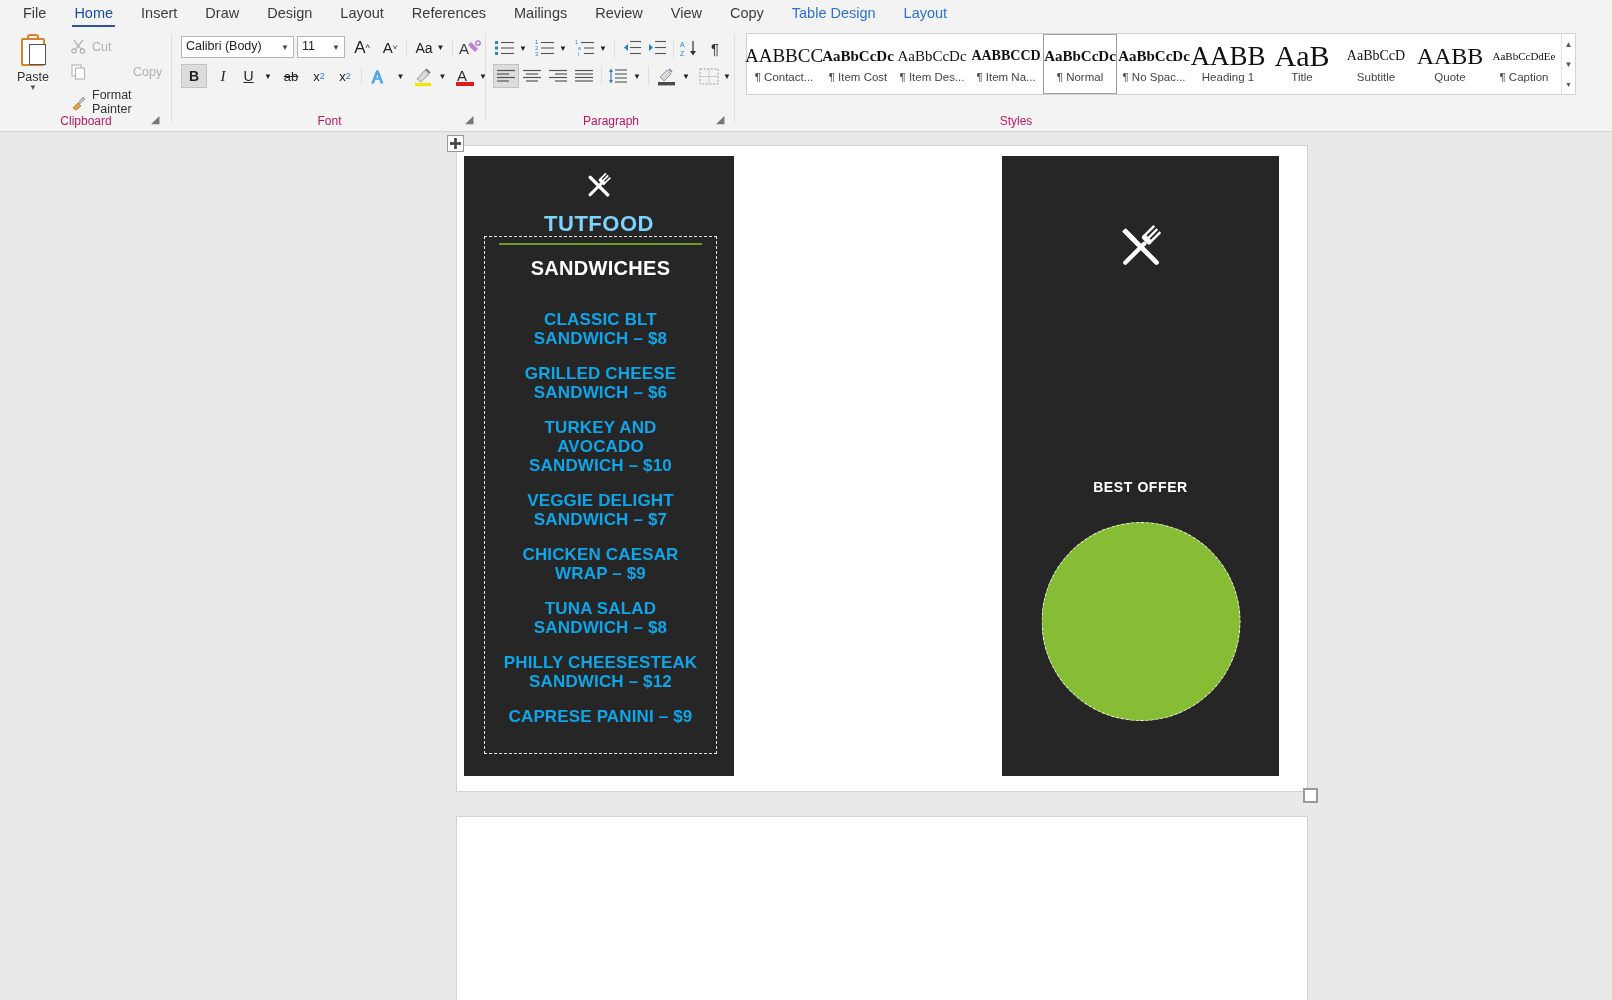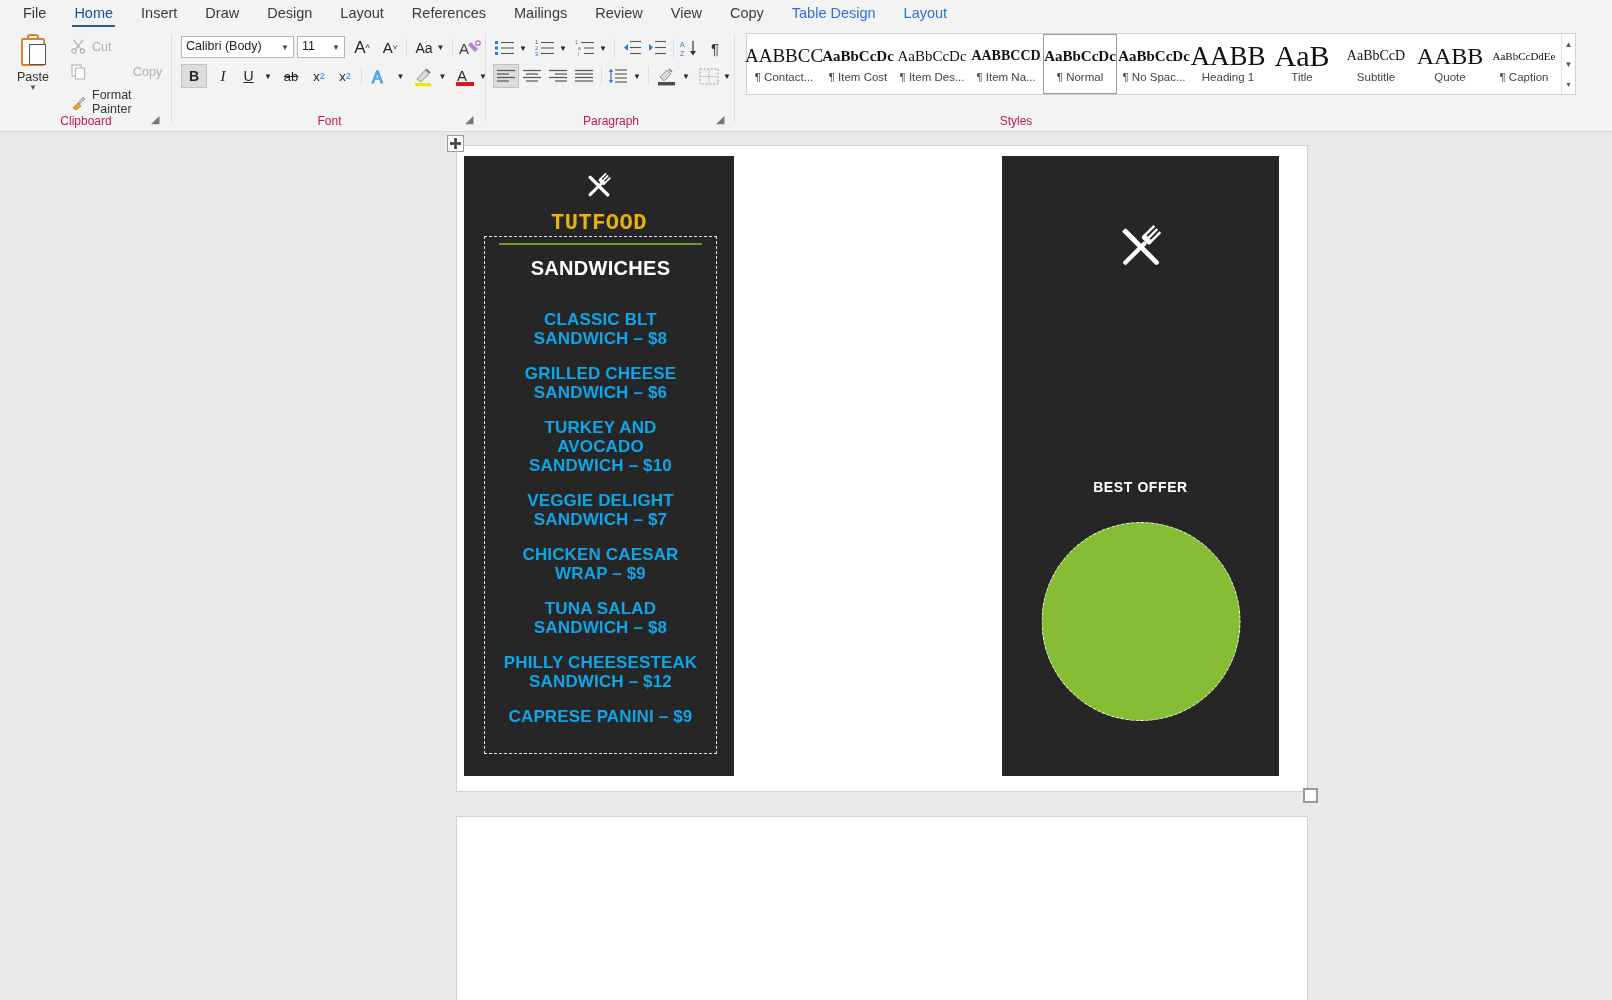--- a/index.html
+++ b/index.html
@@ -68,21 +68,21 @@
 
   .tbl-handle { position:absolute; left:-10px; top:-11px; width:17px; height:17px; border:1px solid #9a9a9a; background:#fff; display:flex; align-items:center; justify-content:center; cursor:move; }
   .tbl-resize { position:absolute; right:-11px; bottom:-12px; width:15px; height:15px; border:2px solid #9a9a9a; background:#fff; cursor:nwse-resize; }
 
   
   .panel { position:absolute; background:#262626; }
   #panel-left { left:7px; top:10px; width:270px; height:620px; }
   #panel-right { left:545px; top:10px; width:277px; height:620px; }
 
   .brand-ico { width:46px; margin:0 auto; padding-top:14px; }
-  .brand-title { text-align:center; color:#eab308; font-weight:bold; letter-spacing:0.5px; font-family:Liberation Mono, monospace; }
+  .brand-title { text-align:center; color:#7dd3fc; font-weight:bold; letter-spacing:0.5px; font-family:Liberation Sans, sans-serif; }
   #lbl-tutfood { font-size:22px; margin-top:5px; }
   #lbl-fotofood { font-size:21px; margin-top:18px; }
 
   .dashbox { position:absolute; left:20px; top:80px; right:17px; bottom:22px; border:1.5px dashed #e8e8e8; }
   .green-rule { height:2px; background:#6f9b22; margin:6px 14px 0 14px; }
   .section-title { text-align:center; color:#fff; font-size:20px; font-weight:bold; letter-spacing:0.3px; margin-top:12px; }
   .items { margin-top:30px; padding:0 14px; }
   .item { text-align:center; color:#0ea5e9; font-size:17px; font-weight:bold; line-height:19px; margin-bottom:16px; letter-spacing:0.15px; }
 
   #lbl-bestoffer { text-align:center; color:#fff; font-size:14px; font-weight:bold; letter-spacing:0.6px; position:absolute; left:0; right:0; top:323px; }

